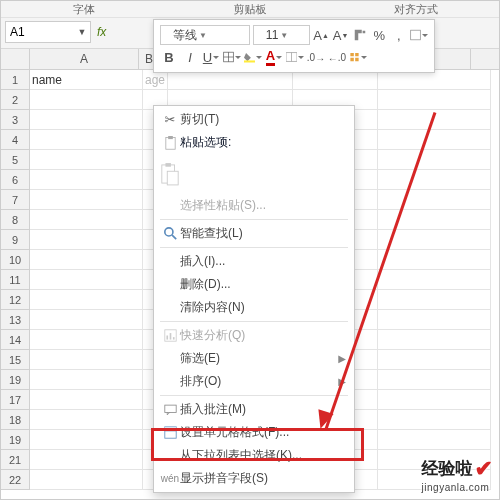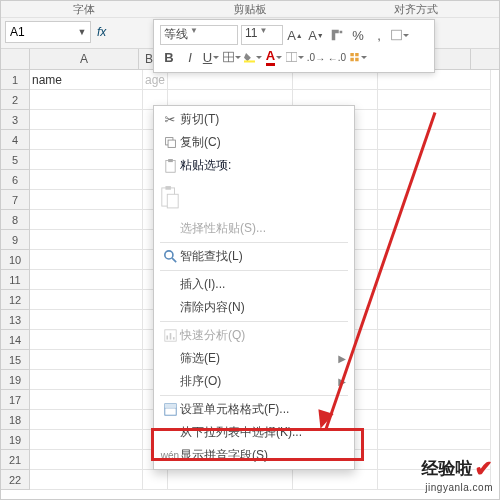--- a/index.html
+++ b/index.html
@@ -4,24 +4,24 @@
 <style>
 html,body{margin:0;padding:0;font-family:"Microsoft YaHei",Arial,sans-serif;font-size:12px;color:#444;background:#fff}
 .frame{position:relative;width:500px;height:500px;overflow:hidden;border:1px solid #ccc;box-sizing:border-box}
 .topstrip{height:16px;background:#f4f4f4;border-bottom:1px solid #e2e2e2;display:flex;align-items:center;font-size:11px;color:#666}
 .topstrip span{flex:1;text-align:center}
 .ribbon{background:#f4f4f4;border-bottom:1px solid #d8d8d8;padding:2px 0 4px 0}
 .namebox-row{display:flex;align-items:center;height:24px}
 .namebox{display:flex;align-items:center;border:1px solid #ccc;background:#fff;height:20px;margin-left:4px}
 .namebox input{border:0;width:60px;height:18px;padding:0 4px;font-size:12px;outline:none}
 .nbbtn{width:16px;text-align:center;color:#555;font-size:9px}
-.fx{margin:0 6px;color:#0c4a6e;font-style:italic}
+.fx{margin:0 6px;color:#4d7c0f;font-style:italic}
 .floatbar{position:absolute;top:18px;left:152px;width:268px;background:#fff;border:1px solid #c8c8c8;box-shadow:0 2px 6px rgba(0,0,0,.15);padding:4px 6px;z-index:4}
 .fbrow{display:flex;align-items:center;height:22px;gap:3px}
-.fbsel{display:flex;align-items:flex-start;border:1px solid #ccc;height:18px;padding:0 3px;color:#444;font-size:12px}
+.fbsel{display:flex;align-items:center;border:1px solid #ccc;height:18px;padding:0 12px;color:#444;font-size:12px}
 .fbsel .dd{font-size:8px;margin-left:2px;color:#777}
 .fbico{width:18px;height:18px;display:flex;align-items:center;justify-content:center;color:#555;font-size:13px}
 .fbico.dd::after{content:"";border:3px solid transparent;border-top-color:#777;margin-left:1px;margin-top:3px}
 .sheet{position:relative}
 .colhdr{display:flex;height:20px;background:#f1f1f1;border-bottom:1px solid #d0d0d0}
 .corner{width:28px;border-right:1px solid #d0d0d0}
 .ch{width:108px;border-right:1px solid #d0d0d0;text-align:center;line-height:20px;color:#555;font-size:12px}
 .rows{}
 .row{display:flex;height:20px}
 .rh{width:28px;background:#f1f1f1;border-right:1px solid #d0d0d0;border-bottom:1px solid #d0d0d0;text-align:center;line-height:20px;color:#555;font-size:11px}
@@ -33,21 +33,21 @@
 .mi .arr{font-size:10px;color:#888}
 .mi.dis{color:#aaa}
 .mi.dis .mico{color:#bbb}
 .mi.hdr{color:#0f172a}
 .mi.bigico{height:40px}
 .mi.bigico .mico{font-size:22px;color:#bbb}
 .sep{height:1px;background:#e2e2e2;margin:2px 6px}
 .hlbox{position:absolute;top:427px;left:150px;width:207px;height:27px;border:3px solid #d62626;z-index:6;pointer-events:none}
 .redline{position:absolute;z-index:6;background:#d62626;height:3px;transform-origin:left center}
 .arrowhead{position:absolute;z-index:6;width:0;height:0;border:8px solid transparent;border-top:18px solid #d62626}
-.wm{position:absolute;right:6px;bottom:6px;z-index:20;text-align:right;text-shadow:0 0 3px #fff,0 0 3px #fff,0 0 3px #fff}
+.wm{position:absolute;right:6px;bottom:6px;z-index:20;text-shadow:0 0 3px #fff,0 0 3px #fff,0 0 3px #fff}
 .wm .wtop{font-size:17px;font-weight:bold;color:#222}
 .wm .ck{color:#d62626;font-size:22px;vertical-align:-2px;margin-left:2px}
 .wm .wurl{font-size:10px;color:#444;letter-spacing:.5px}
 svg{display:block}
 </style>
 </head>
 <body>
 
 <div class="frame">
   <div class="topstrip">
@@ -308,29 +308,20 @@
           <div class="cell" style="width: 108px;"></div>
         </div>
       </div>
   </div>
 
   <div class="ctxmenu">
     <div class="mi">
         <span class="mico">✂</span>
         <span class="mlab">剪切(T)</span>
       </div>
-    <div class="mi">
-        <span class="mico">
-          <svg width="13" height="13" viewBox="0 0 16 16">
-            <rect x="2" y="2" width="9" height="9" fill="none" stroke="#888"></rect>
-            <rect x="5" y="5" width="9" height="9" fill="#fff" stroke="#888"></rect>
-          </svg>
-        </span>
-        <span class="mlab">复制(C)</span>
-      </div>
     <div class="mi hdr">
         <span class="mico">
           <svg width="13" height="14" viewBox="0 0 16 18">
             <rect x="2" y="2" width="12" height="15" fill="none" stroke="#aaa"></rect>
             <rect x="5" y="0" width="6" height="4" fill="#aaa"></rect>
           </svg>
         </span>
         <span class="mlab">粘贴选项:</span>
       </div>
     <div class="mi bigico dis">
@@ -354,20 +345,24 @@
             <circle cx="6" cy="6" r="5" fill="none" stroke="#5b8bbc" stroke-width="2"></circle>
             <line x1="10" y1="10" x2="15" y2="15" stroke="#5b8bbc" stroke-width="2"></line>
           </svg>
         </span>
         <span class="mlab">智能查找(L)</span>
       </div>
     <div class="sep"></div>
     <div class="mi">
         <span class="mico"></span>
         <span class="mlab">插入(I)...</span>
+      </div>
+    <div class="mi">
+        <span class="mico"></span>
+        <span class="mlab">删除(D)...</span>
       </div>
     <div class="mi">
         <span class="mico"></span>
         <span class="mlab">清除内容(N)</span>
       </div>
     <div class="sep"></div>
     <div class="mi dis">
         <span class="mico">
           <svg width="13" height="13" viewBox="0 0 16 16">
             <rect x="1" y="1" width="14" height="14" fill="none" stroke="#ccc"></rect>
@@ -384,20 +379,29 @@
         <span class="arr">▶</span>
       </div>
     <div class="mi">
         <span class="mico"></span>
         <span class="mlab">排序(O)</span>
         <span class="arr">▶</span>
       </div>
     <div class="sep"></div>
     <div class="mi">
         <span class="mico">
+          <svg width="13" height="12" viewBox="0 0 16 14">
+            <rect x="1" y="1" width="14" height="9" fill="none" stroke="#888"></rect>
+            <path d="M4 10l0 3 3-3" fill="none" stroke="#888"></path>
+          </svg>
+        </span>
+        <span class="mlab">插入批注(M)</span>
+      </div>
+    <div class="mi">
+        <span class="mico">
           <svg width="13" height="13" viewBox="0 0 16 16">
             <rect x="1" y="1" width="14" height="14" fill="none" stroke="#5b8bbc"></rect>
             <line x1="1" y1="6" x2="15" y2="6" stroke="#5b8bbc"></line>
             <rect x="1" y="1" width="14" height="5" fill="#d9e6f2"></rect>
           </svg>
         </span>
         <span class="mlab">设置单元格格式(F)...</span>
       </div>
     <div class="mi">
         <span class="mico"></span>

